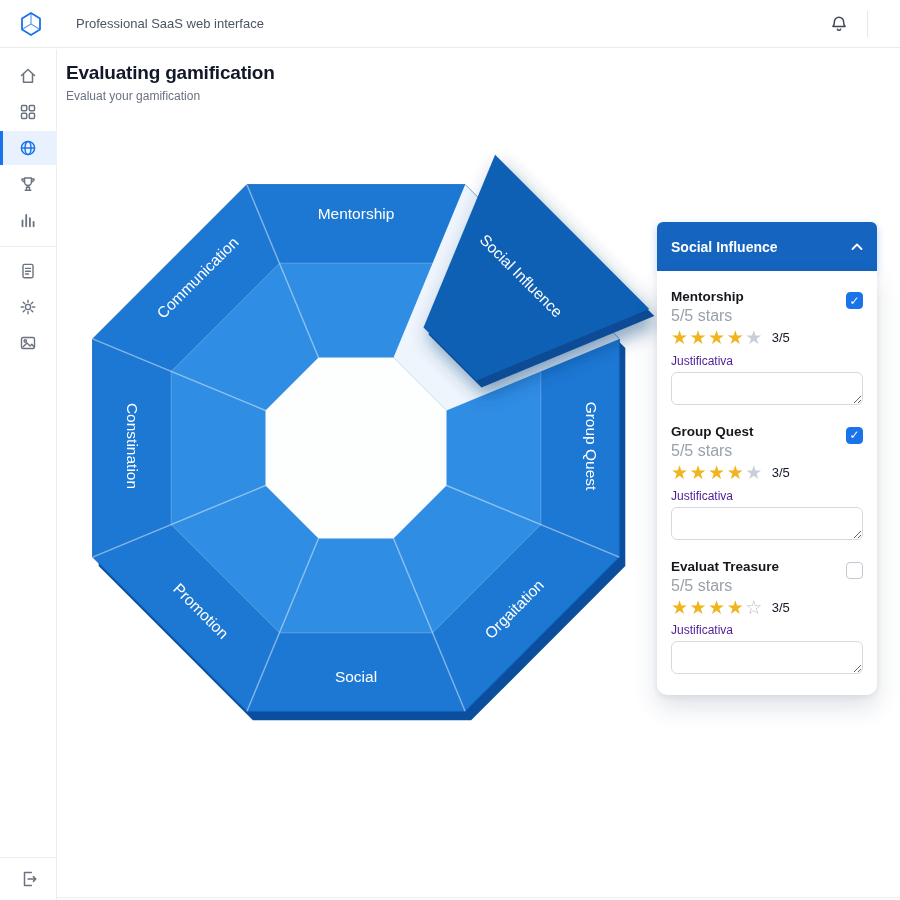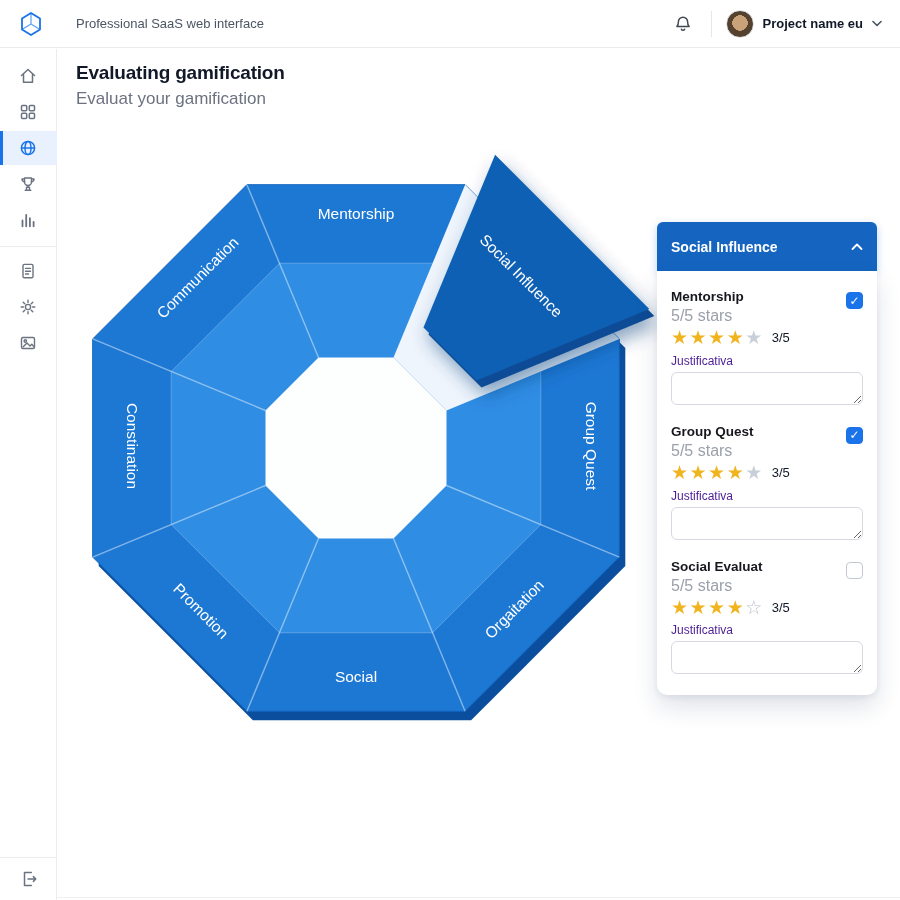--- a/index.html
+++ b/index.html
@@ -30,23 +30,23 @@
   
   .sidebar{position:absolute;top:49px;left:0;bottom:0;width:57px;background:#fff;
     border-right:1px solid #ececec;display:flex;flex-direction:column;align-items:center;padding-top:10px;z-index:5}
   .side-btn{width:57px;height:34px;margin-bottom:2px;display:flex;align-items:center;justify-content:center;
     background:none;border:none;color:#6b7280;cursor:pointer}
   .side-btn.active{background:#e8f1fd;color:var(--accent);box-shadow:inset 3px 0 0 var(--accent)}
   .side-div{width:57px;border-top:1px solid #ececec;margin:7px 0}
   .side-bottom{position:absolute;bottom:0;left:0;width:57px;height:43px;border-top:1px solid #ececec;
     display:flex;align-items:center;justify-content:center}
   
-  .heading{position:absolute;left:76px;top:62px}
+  .heading{position:absolute;left:66px;top:62px}
   .page-title{margin:0;font-size:19px;font-weight:bold;color:#111827;letter-spacing:-0.2px}
-  .page-subtitle{margin:5px 0 4px;font-size:17px;color:#6b7280}
+  .page-subtitle{margin:5px 0 4px;font-size:12px;color:#6b7280}
   
   .wheel{position:absolute;left:66px;top:148px}
   .seg-rim{fill:var(--wheel-rim)}
   .seg-outer{fill:var(--wheel-outer);stroke:#1265bf;stroke-width:1}
   .seg-inner{fill:var(--wheel-inner)}
   .seg-gap{fill:var(--wheel-gap)}
   .seg-center{fill:#fdfefe}
   .divline{stroke:#ffffff;stroke-opacity:.45;stroke-width:1.4}
   .midline{stroke:#ffffff;stroke-opacity:.25;stroke-width:1;fill:none}
   .wlab{fill:#ffffff;font-size:15.5px;font-family:"Liberation Sans",sans-serif}
@@ -91,29 +91,20 @@
   </div>
   <div class="app-title">Professional SaaS web interface</div>
   <div class="tspacer"></div>
   <button class="iconbtn">
     <svg width="20" height="20" viewBox="0 0 20 20" fill="none" stroke="currentColor" stroke-width="1.5" stroke-linecap="round" stroke-linejoin="round">
       <path d="M10 3.2a4.6 4.6 0 0 0-4.6 4.6c0 3.6-1.5 4.6-1.5 4.6h12.2s-1.5-1-1.5-4.6A4.6 4.6 0 0 0 10 3.2z"></path>
       <path d="M8.4 15.2a1.7 1.7 0 0 0 3.2 0"></path>
     </svg>
   </button>
   <div class="vsep"></div>
-  <div class="project">
-    <span class="avatar"></span>
-    <span class="project-name">Project name eu</span>
-    <span class="chev">
-      <svg width="10" height="7" viewBox="0 0 10 7" fill="none" stroke="currentColor" stroke-width="1.6" stroke-linecap="round" stroke-linejoin="round">
-          <path d="M1 1.5 L5 5.5 L9 1.5"></path>
-        </svg>
-    </span>
-  </div>
 </header>
 
 <nav class="sidebar">
   <button class="side-btn">
     <svg width="20" height="20" viewBox="0 0 20 20" fill="none" stroke="currentColor" stroke-width="1.5" stroke-linecap="round" stroke-linejoin="round">
       <path d="M3.5 9.5 L10 3.5 L16.5 9.5"></path>
         <path d="M5.5 8.6 V16.2 H14.5 V8.6"></path>
     </svg>
   </button>
   <button class="side-btn">
@@ -250,21 +241,21 @@
       <div class="pcap">5/5 stars</div>
       <div class="srow">
         <span class="stars"><span class="st gold">★</span><span class="st gold">★</span><span class="st gold">★</span><span class="st gold">★</span><span class="st mut">★</span></span>
         <span class="score">3/5</span>
       </div>
       <div class="jlab">Justificativa</div>
       <textarea class="jta" style=""></textarea>
     </div>
 
     <div class="pitem">
-      <div class="pname">Social Evaluat</div>
+      <div class="pname">Evaluat Treasure</div>
       <span class="cbx"></span>
       <div class="pcap">5/5 stars</div>
       <div class="srow">
         <span class="stars"><span class="st gold">★</span><span class="st gold">★</span><span class="st gold">★</span><span class="st gold">★</span><span class="st out">☆</span></span>
         <span class="score">3/5</span>
       </div>
       <div class="jlab">Justificativa</div>
       <textarea class="jta" style=""></textarea>
     </div>
 

